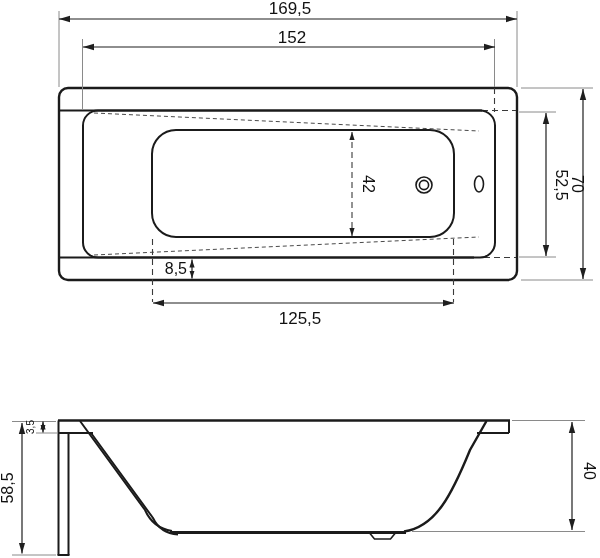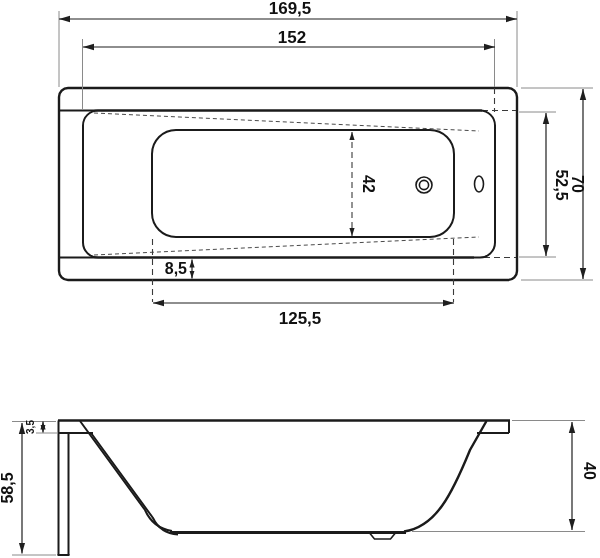--- a/index.html
+++ b/index.html
@@ -1,19 +1,18 @@
 <!DOCTYPE html>
 <html><head>
 <meta charset="utf-8">
 <style>
   html,body{margin:0;padding:0;background:#fff;}
   .canvas{
     position:relative;width:600px;height:558px;background:#ffffff;overflow:hidden;
     font-family:"Liberation Sans", sans-serif;
-    font-weight:bold;
   }
   svg{display:block;}
   
   .outline{fill:none;stroke:#1b1b1b;stroke-width:2;stroke-linecap:butt;}
   .outline-thick{fill:none;stroke:#1b1b1b;stroke-width:2.4;}
   .floorline{fill:none;stroke:#1b1b1b;stroke-width:3;}
   .thin-black{fill:none;stroke:#1b1b1b;stroke-width:1.6;}
   
   .dim{fill:none;stroke:#1f1f1f;stroke-width:1.2;}
   

